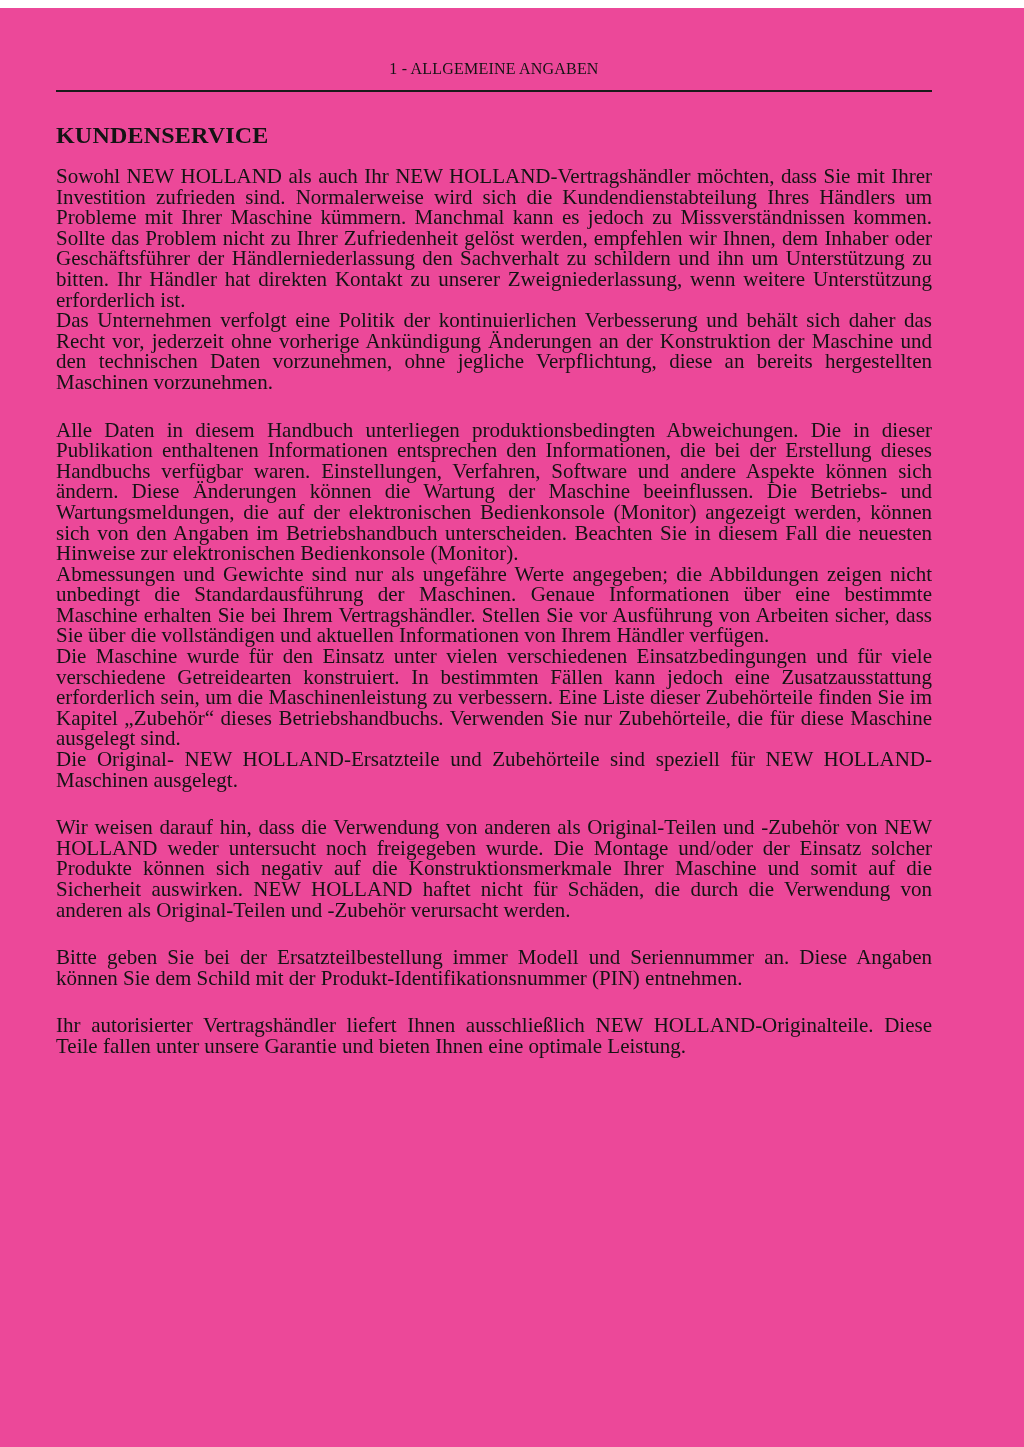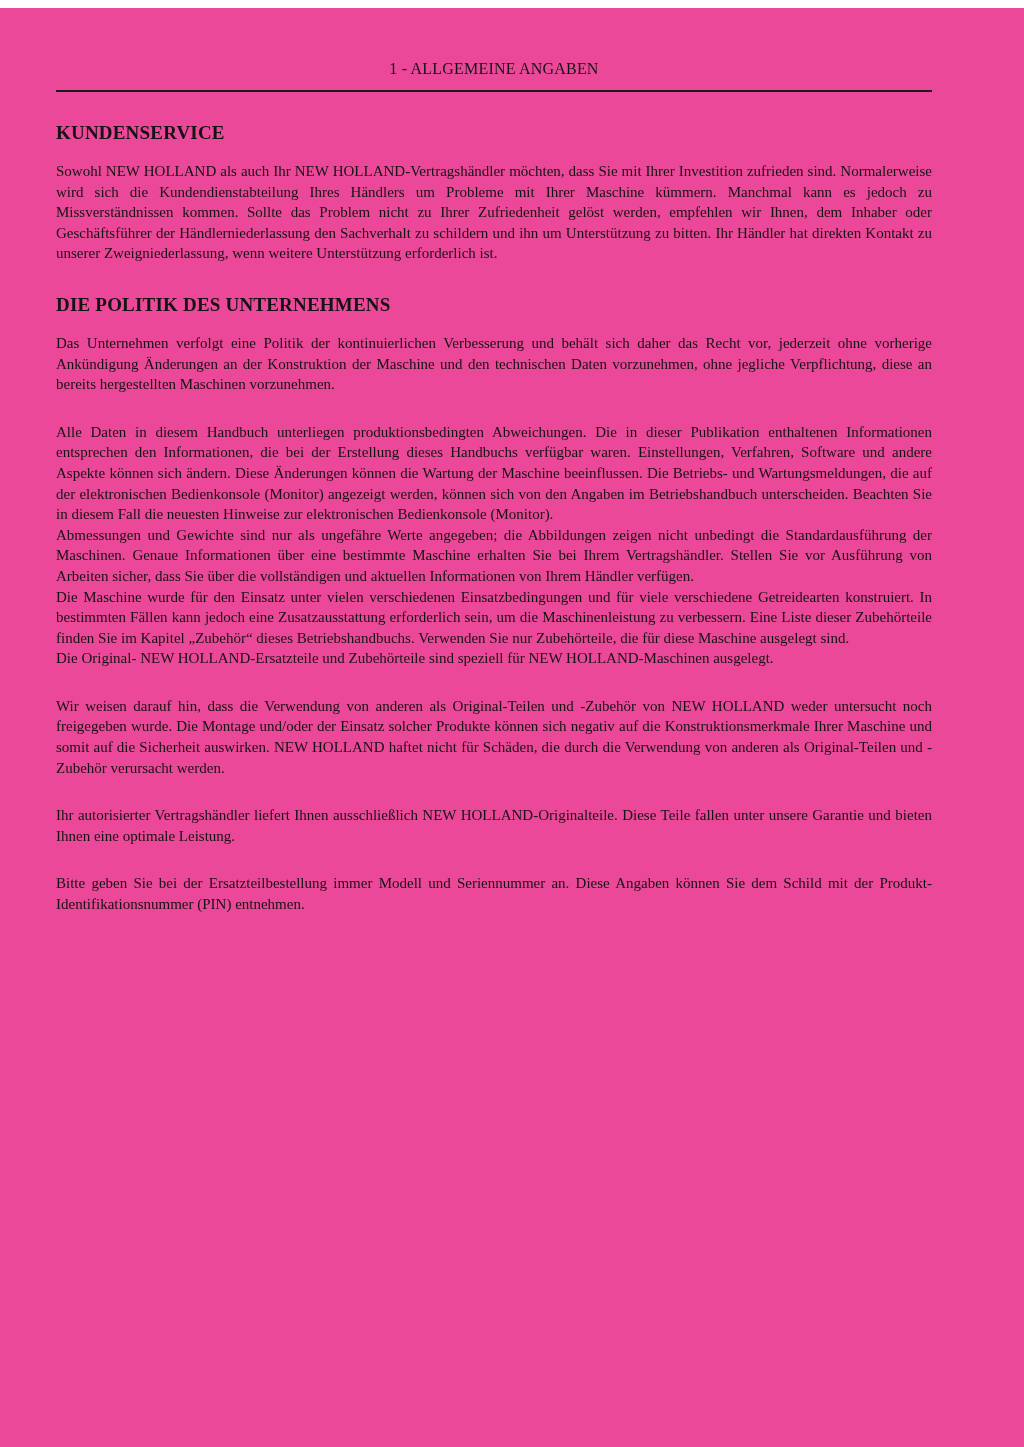--- a/index.html
+++ b/index.html
@@ -29,27 +29,27 @@
     font-size: 16px;
     letter-spacing: 0.2px;
     margin: 0 0 12px 0;
   }
   .rule {
     border: none;
     border-top: 2px solid #1a1a1a;
     margin: 0;
   }
   h2.section-heading {
-    font-size: 19px;
+    font-size: 24px;
     font-weight: bold;
     letter-spacing: 0.2px;
     margin: 30px 0 17px 0;
   }
   p.body-text {
-    font-size: 15px;
+    font-size: 21px;
     line-height: 20.6px;
     text-align: justify;
     margin: 0;
   }
   p.body-text.gap {
     margin-top: 27px;
   }
   .footer {
     position: absolute;
     left: 56px;
@@ -71,33 +71,32 @@
 
     <div class="page-header-title">1 - ALLGEMEINE ANGABEN</div>
     <hr class="rule">
 
     <section>
       <h2 class="section-heading">KUNDENSERVICE</h2>
       <p class="body-text">Sowohl NEW HOLLAND als auch Ihr NEW HOLLAND-Vertragshändler möchten, dass Sie mit Ihrer Investition zufrieden sind. Normalerweise wird sich die Kundendienstabteilung Ihres Händlers um Probleme mit Ihrer Maschine kümmern. Manchmal kann es jedoch zu Missverständnissen kommen. Sollte das Problem nicht zu Ihrer Zufriedenheit gelöst werden, empfehlen wir Ihnen, dem Inhaber oder Geschäftsführer der Händlerniederlassung den Sachverhalt zu schildern und ihn um Unterstützung zu bitten. Ihr Händler hat direkten Kontakt zu unserer Zweigniederlassung, wenn weitere Unterstützung erforderlich ist.</p>
     </section>
 
     <section>
-      <h2 class="section-heading">DIE POLITIK DES UNTERNEHMENS</h2>
       <p class="body-text">Das Unternehmen verfolgt eine Politik der kontinuierlichen Verbesserung und behält sich daher das Recht vor, jederzeit ohne vorherige Ankündigung Änderungen an der Konstruktion der Maschine und den technischen Daten vorzunehmen, ohne jegliche Verpflichtung, diese an bereits hergestellten Maschinen vorzunehmen.</p>
       <p class="body-text gap">Alle Daten in diesem Handbuch unterliegen produktionsbedingten Abweichungen. Die in dieser Publikation enthaltenen Informationen entsprechen den Informationen, die bei der Erstellung dieses Handbuchs verfügbar waren. Einstellungen, Verfahren, Software und andere Aspekte können sich ändern. Diese Änderungen können die Wartung der Maschine beeinflussen. Die Betriebs- und Wartungsmeldungen, die auf der elektronischen Bedienkonsole (Monitor) angezeigt werden, können sich von den Angaben im Betriebshandbuch unterscheiden. Beachten Sie in diesem Fall die neuesten Hinweise zur elektronischen Bedienkonsole (Monitor).</p>
       <p class="body-text">Abmessungen und Gewichte sind nur als ungefähre Werte angegeben; die Abbildungen zeigen nicht unbedingt die Standardausführung der Maschinen. Genaue Informationen über eine bestimmte Maschine erhalten Sie bei Ihrem Vertragshändler. Stellen Sie vor Ausführung von Arbeiten sicher, dass Sie über die vollständigen und aktuellen Informationen von Ihrem Händler verfügen.</p>
     </section>
 
     <section>
       <p class="body-text">Die Maschine wurde für den Einsatz unter vielen verschiedenen Einsatzbedingungen und für viele verschiedene Getreidearten konstruiert. In bestimmten Fällen kann jedoch eine Zusatzausstattung erforderlich sein, um die Maschinenleistung zu verbessern. Eine Liste dieser Zubehörteile finden Sie im Kapitel „Zubehör“ dieses Betriebshandbuchs. Verwenden Sie nur Zubehörteile, die für diese Maschine ausgelegt sind.</p>
     </section>
 
     <section>
       <p class="body-text">Die Original- NEW HOLLAND-Ersatzteile und Zubehörteile sind speziell für NEW HOLLAND-Maschinen ausgelegt.</p>
       <p class="body-text gap">Wir weisen darauf hin, dass die Verwendung von anderen als Original-Teilen und -Zubehör von NEW HOLLAND weder untersucht noch freigegeben wurde. Die Montage und/oder der Einsatz solcher Produkte können sich negativ auf die Konstruktionsmerkmale Ihrer Maschine und somit auf die Sicherheit auswirken. NEW HOLLAND haftet nicht für Schäden, die durch die Verwendung von anderen als Original-Teilen und -Zubehör verursacht werden.</p>
+      <p class="body-text gap">Bitte geben Sie bei der Ersatzteilbestellung immer Modell und Seriennummer an. Diese Angaben können Sie dem Schild mit der Produkt-Identifikationsnummer (PIN) entnehmen.</p>
       <p class="body-text gap">Ihr autorisierter Vertragshändler liefert Ihnen ausschließlich NEW HOLLAND-Originalteile. Diese Teile fallen unter unsere Garantie und bieten Ihnen eine optimale Leistung.</p>
-      <p class="body-text gap">Bitte geben Sie bei der Ersatzteilbestellung immer Modell und Seriennummer an. Diese Angaben können Sie dem Schild mit der Produkt-Identifikationsnummer (PIN) entnehmen.</p>
     </section>
 
   </div>
 
 
 </div>
 
 </body></html>

